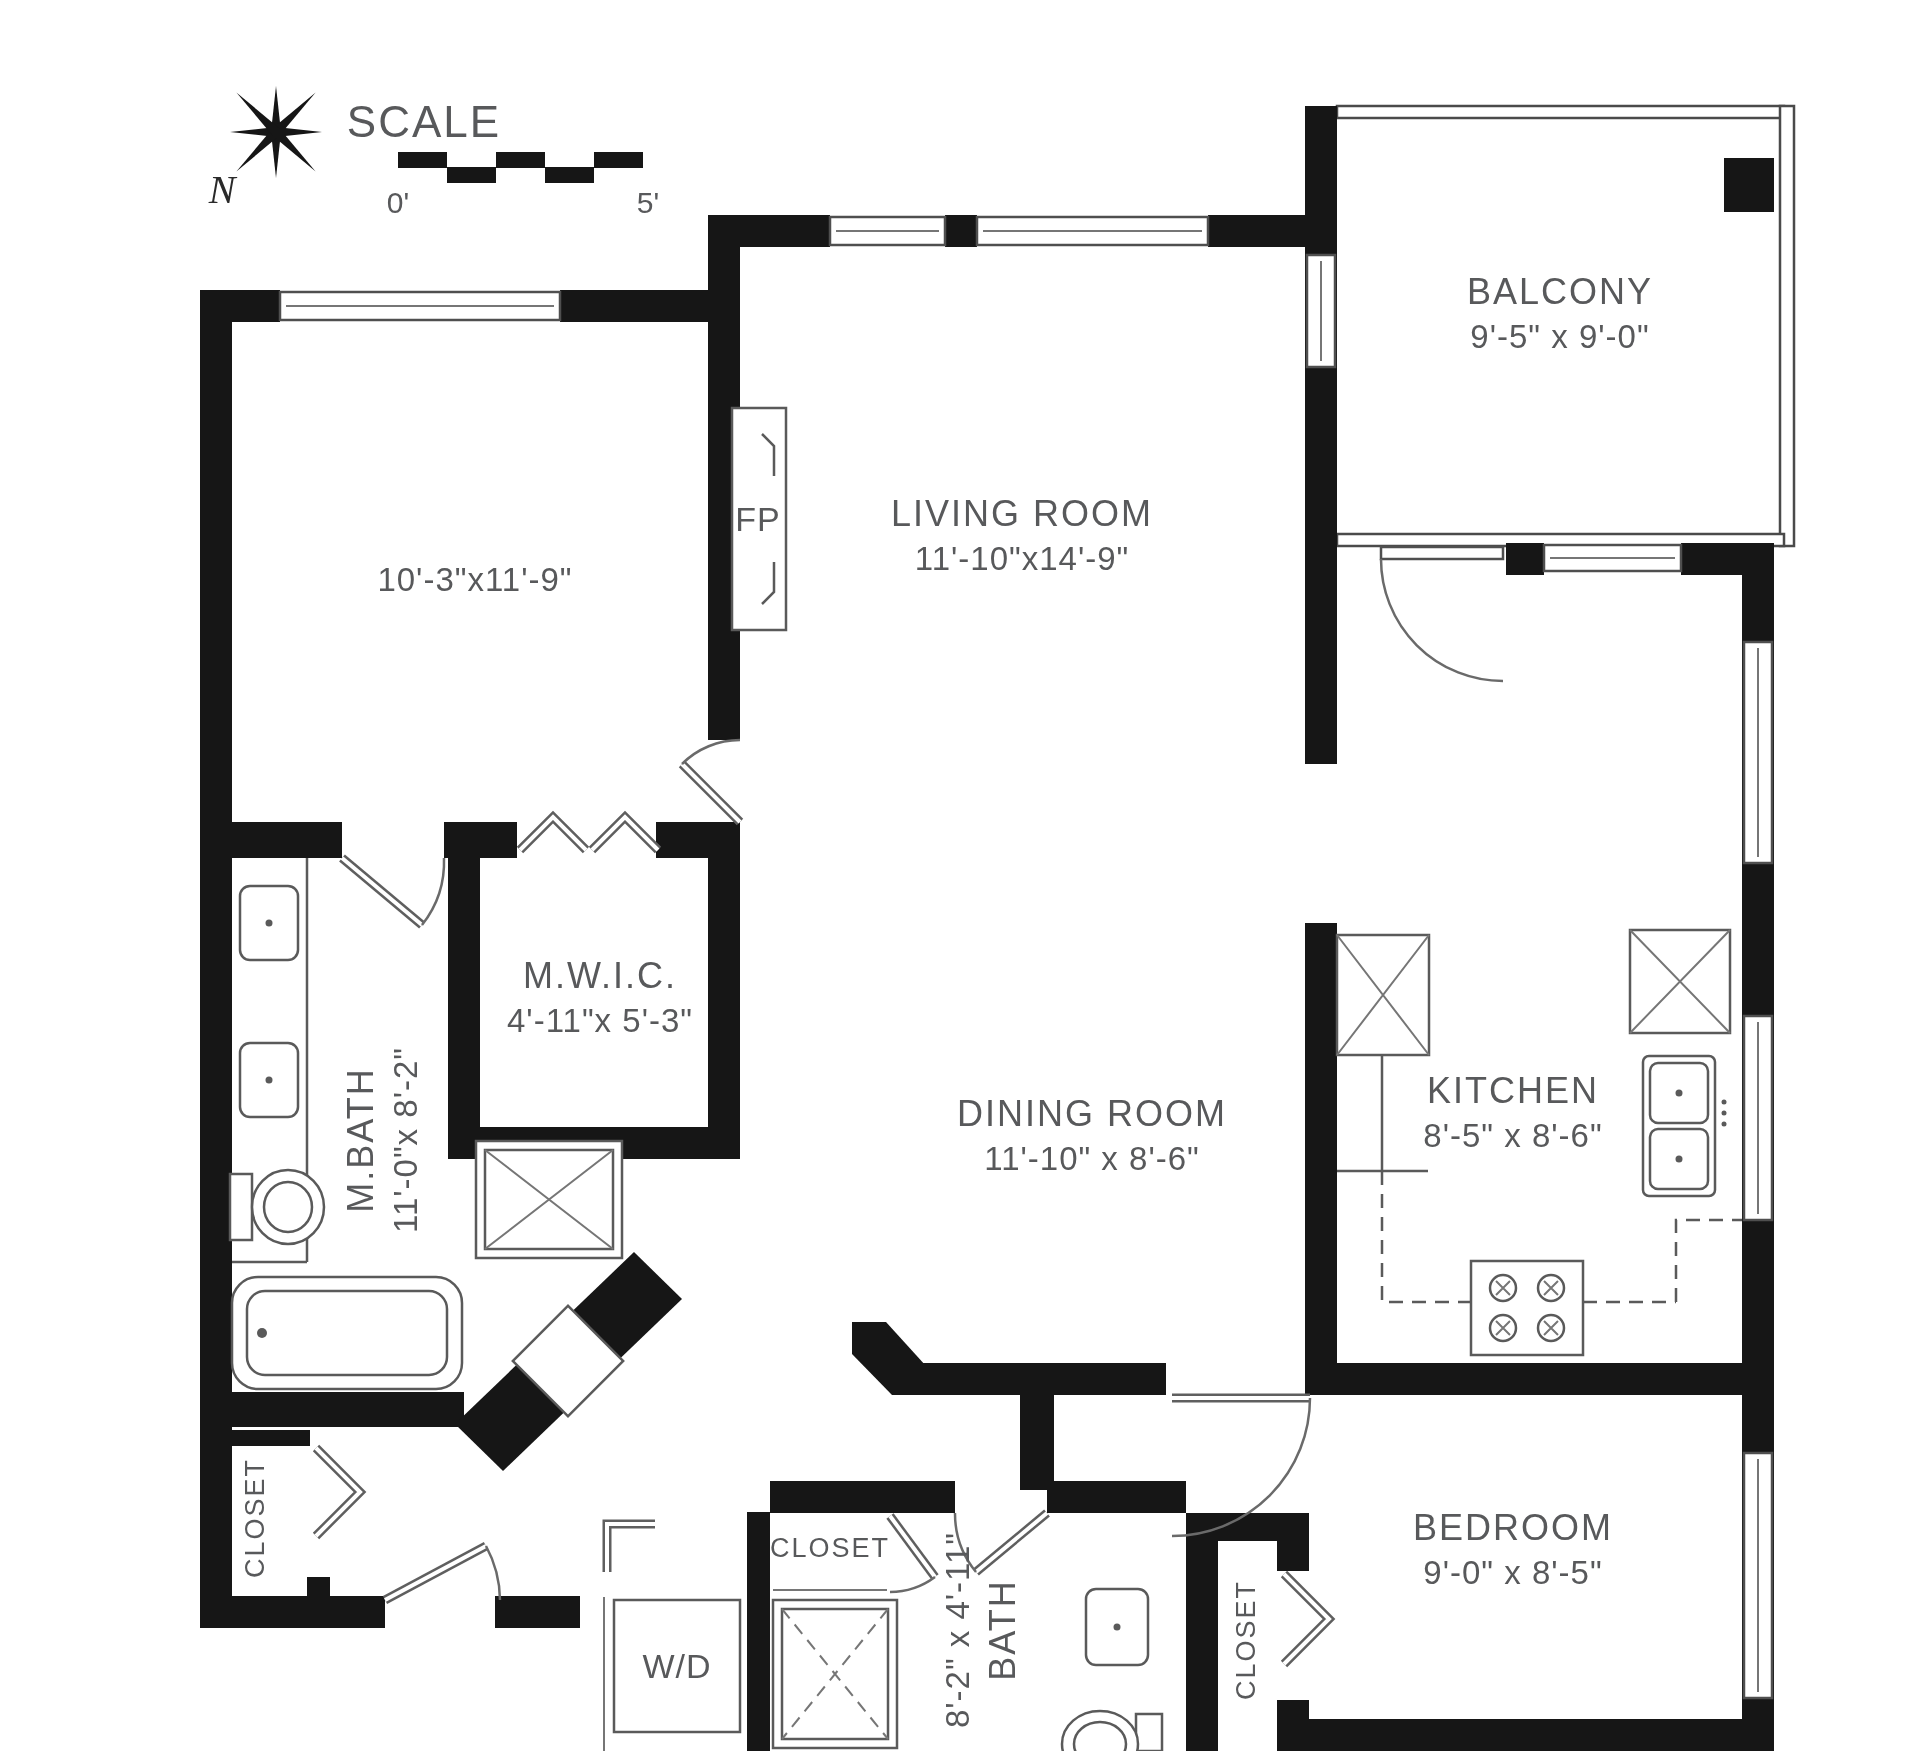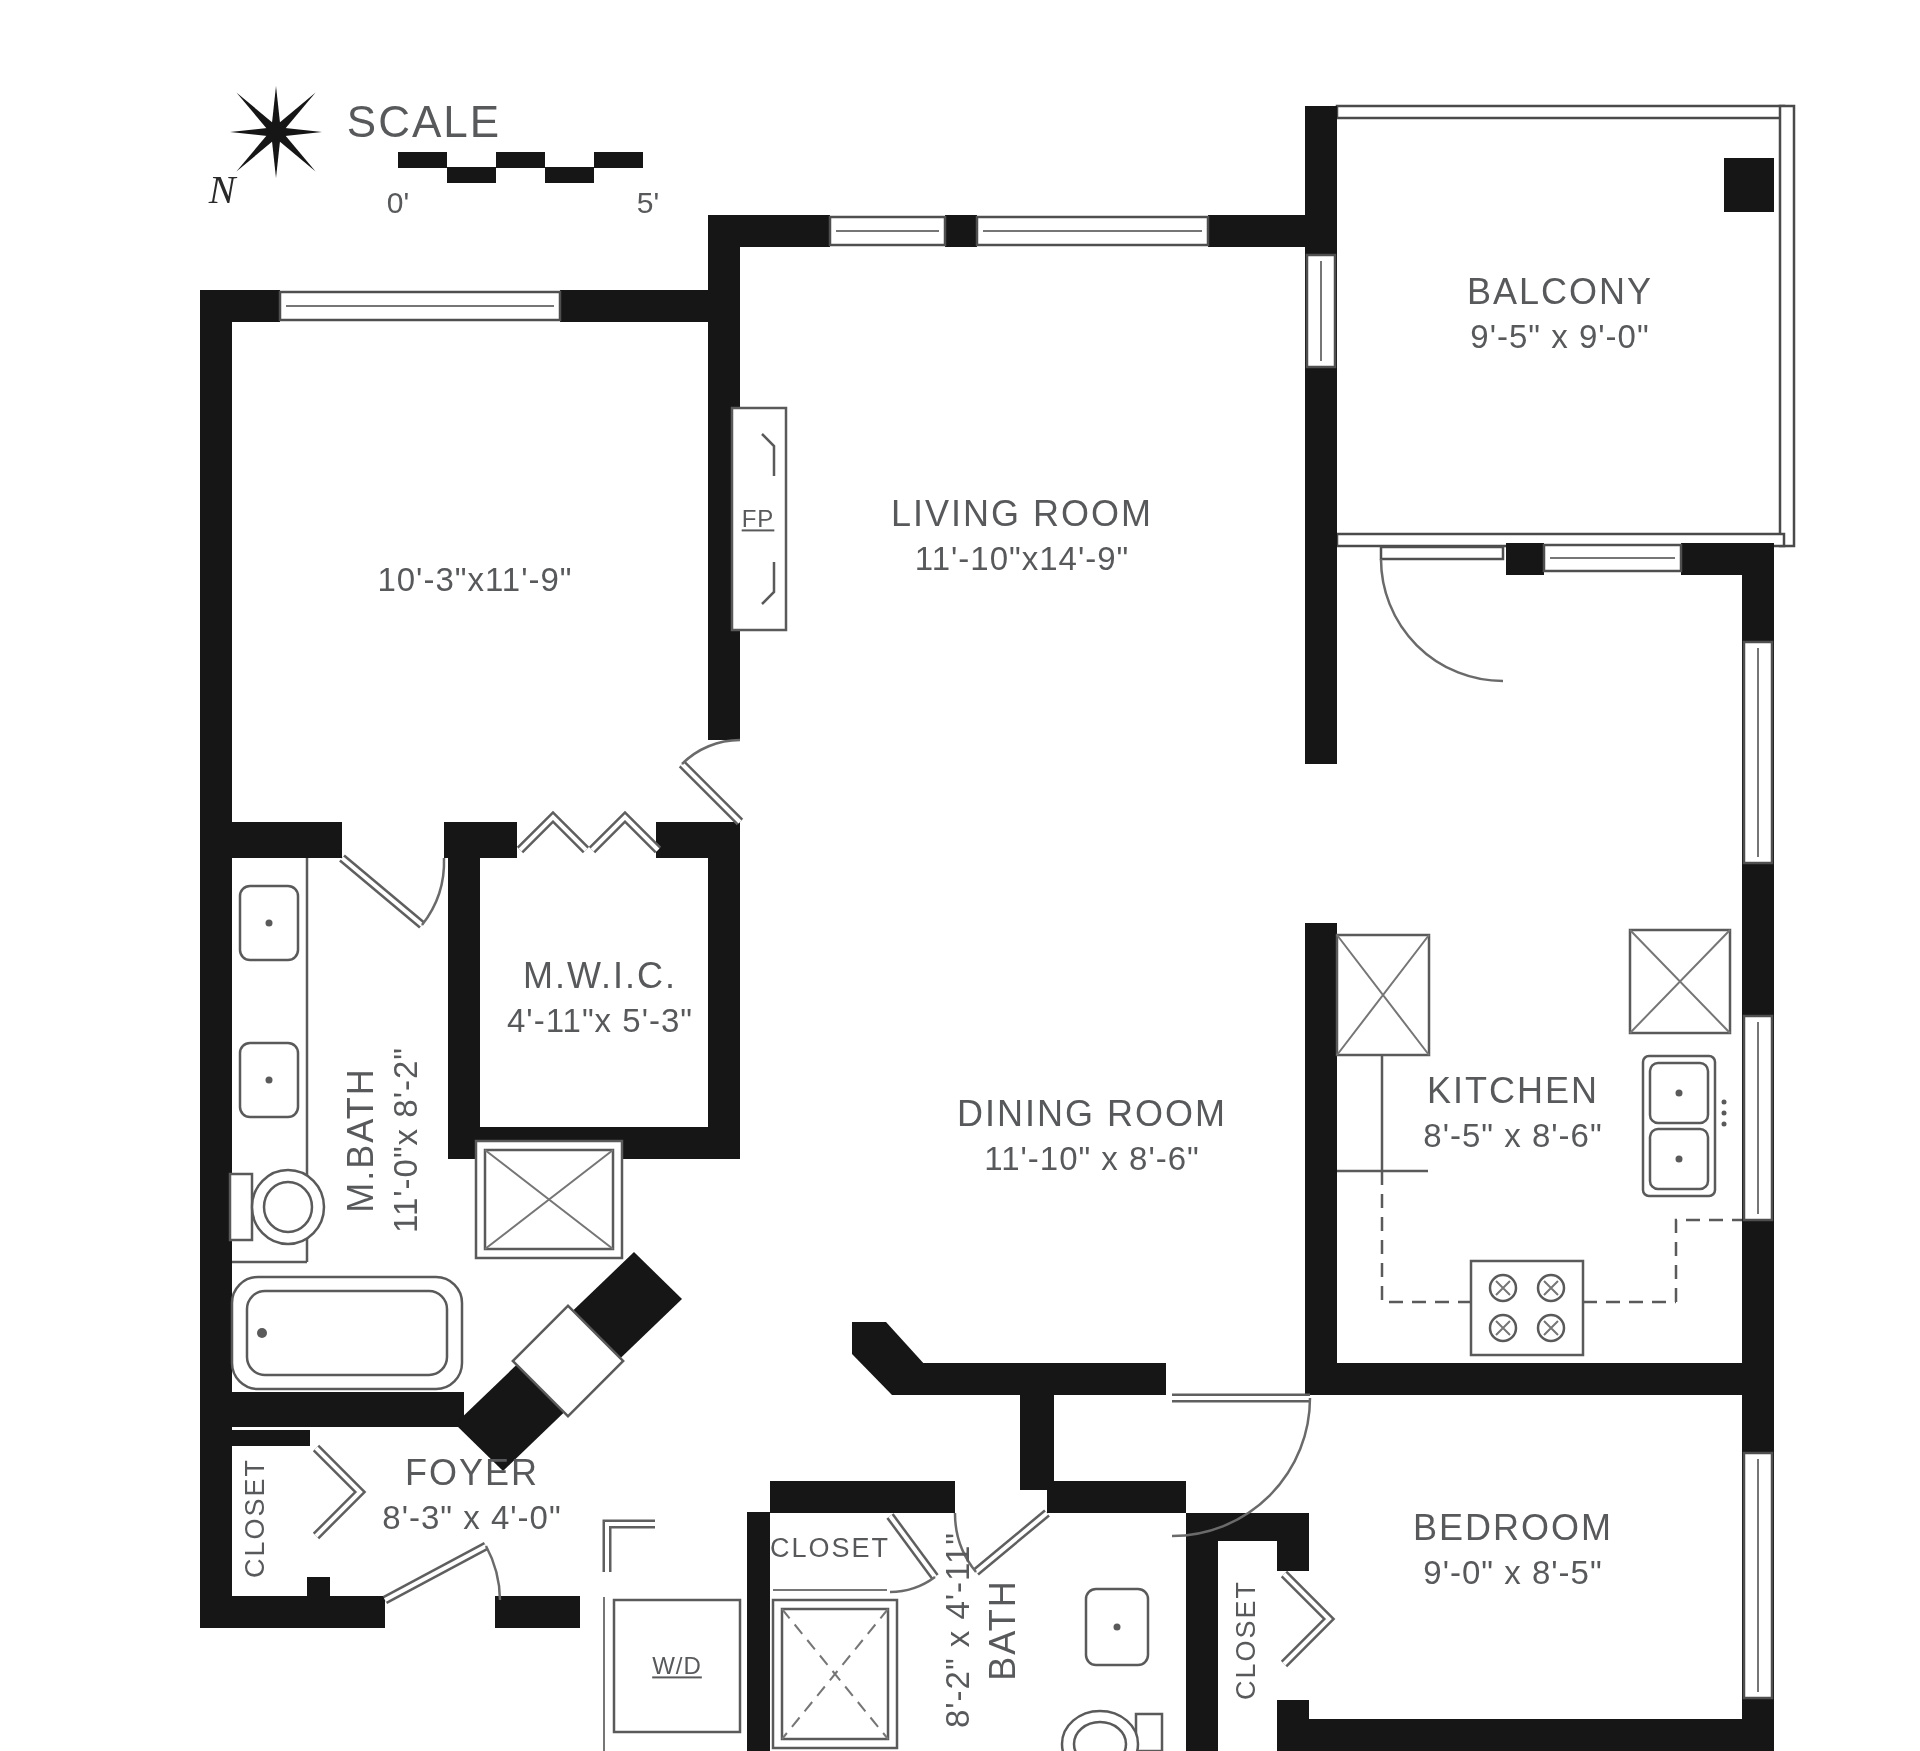--- a/index.html
+++ b/index.html
@@ -20,21 +20,21 @@
   .dash{fill:none;stroke:#5a5a5a;stroke-width:2.5;stroke-dasharray:14 9;}
   .dot{fill:#5a5a5a;}
   .lbl{
     position:absolute;transform:translate(-50%,-50%);
     color:#58595b;text-align:center;white-space:nowrap;line-height:1.3;
   }
   .lbl.rot{transform:translate(-50%,-50%) rotate(-90deg);}
   .rname{font-size:36px;letter-spacing:2px;}
   .rdims{font-size:33px;letter-spacing:1px;}
   .small{font-size:27px;letter-spacing:2px;}
-  .mid{font-size:24px;letter-spacing:1px;text-decoration:underline;}
+  .mid{font-size:34px;letter-spacing:1px;}
   .scale-title{font-size:44px;letter-spacing:2px;}
   .scale-num{font-size:30px;}
   .north{font-family:"Liberation Serif", serif;font-style:italic;font-size:40px;color:#2a2a2a;}
 </style>
 </head>
 <body>
 
 <div id="stage">
 
   <svg id="plan-svg" viewBox="0 0 1920 1751">
@@ -311,24 +311,20 @@
   <div class="lbl" style="left:1092px;top:1136px">
     <div class="rname">DINING ROOM</div>
     <div class="rdims">11'-10" x 8'-6"</div>
   </div>
 
   <div class="lbl" style="left:1513px;top:1113px">
     <div class="rname">KITCHEN</div>
     <div class="rdims">8'-5" x 8'-6"</div>
   </div>
 
-  <div class="lbl" style="left:472px;top:1495px">
-    <div class="rname">FOYER</div>
-    <div class="rdims">8'-3" x 4'-0"</div>
-  </div>
 
   <div class="lbl rot" style="left:982px;top:1630px">
     <div class="rdims">8'-2" x 4'-11"</div>
     <div class="rname">BATH</div>
   </div>
 
   <div class="lbl" style="left:1513px;top:1550px">
     <div class="rname">BEDROOM</div>
     <div class="rdims">9'-0" x 8'-5"</div>
   </div>

